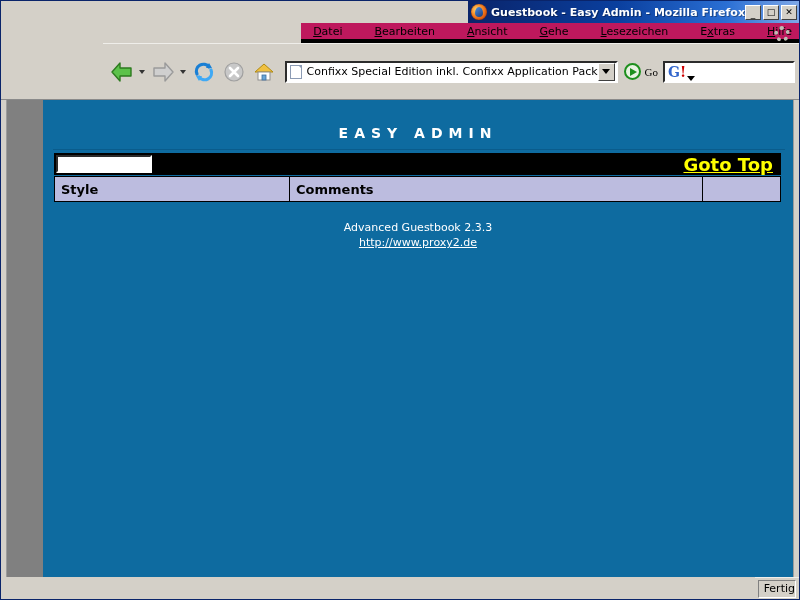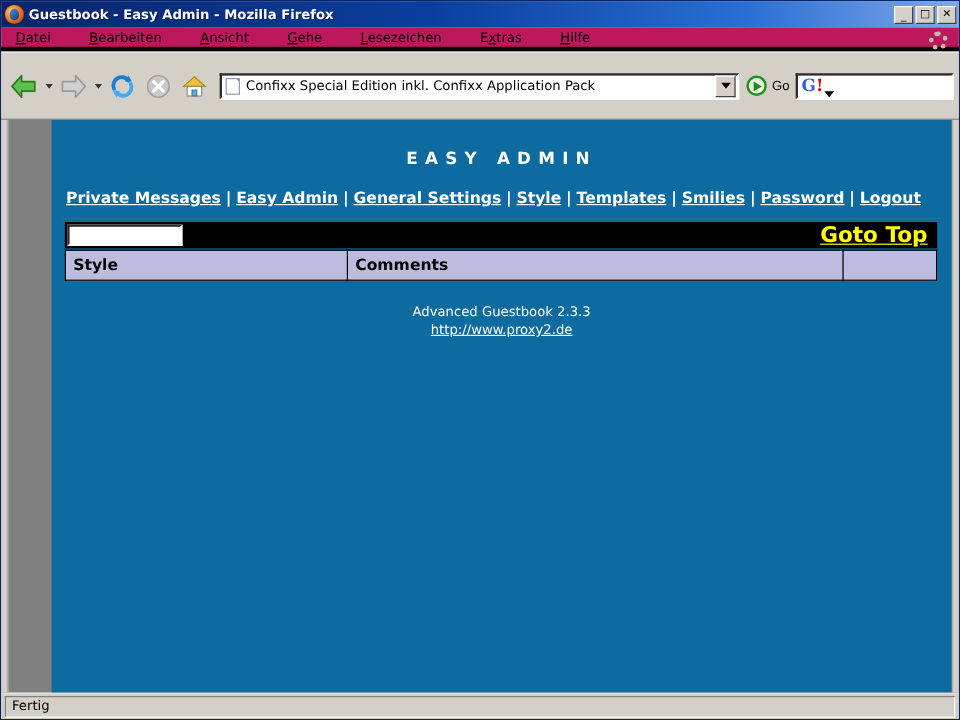--- a/index.html
+++ b/index.html
@@ -9,20 +9,21 @@
     overflow: hidden;
     font-family: "DejaVu Sans", sans-serif;
   }
   body { background: #d4d0c8; }
 
   .window {
     width: 800px; height: 600px;
     display: flex; flex-direction: column;
     border: 1px solid #0a246a;
     background: #d4d0c8;
+    align-items: flex-end;
   }
 
   
   .titlebar {
     height: 22px;
     background: linear-gradient(to right, #0a246a 0%, #0a3f9e 45%, #2a6fd4 78%, #7fa8e8 100%);
     display: flex; align-items: center;
     padding: 0 2px 0 3px;
     flex: none;
   }
@@ -143,21 +144,21 @@
     display: flex; align-items: center; justify-content: center;
   }
   .go-circle i {
     width: 0; height: 0; margin-left: 2px;
     border-top: 4px solid transparent;
     border-bottom: 4px solid transparent;
     border-left: 7px solid #1d8f1d;
   }
   .go-label {
     font-size: 11px; color: #000;
-    font-family: Liberation Sans, sans-serif;
+    font-family: Liberation Serif, serif;
   }
   .searchbar {
     width: 132px; height: 22px; flex: none;
     background: #ffffff;
     border: 2px inset #b0aca4;
     border-color: #808080 #ffffff #ffffff #808080;
     display: flex; align-items: center; padding-left: 3px;
   }
   .g-logo {
     font-size: 14px; font-weight: bold; line-height: 14px;
@@ -396,23 +397,20 @@
       <div class="g-caret"></div>
     </div>
   </div>
 
   <div class="viewport-wrap">
     <div class="vp-edge left"></div>
     <div class="page">
 
       <div class="page-title">EASY ADMIN</div>
 
-      <div class="nav">
-        <a href="#">Private Messages</a><span class="sep">|</span><a href="#">Easy Admin</a><span class="sep">|</span><a href="#">General Settings</a><span class="sep">|</span><a href="#">Style</a><span class="sep">|</span><a href="#">Templates</a><span class="sep">|</span><a href="#">Smilies</a><span class="sep">|</span><a href="#">Password</a><span class="sep">|</span><a href="#">Logout</a>
-      </div>
 
       <div class="nav-rule"></div>
 
 
       <div class="blackbar">
         <input class="jump-input" type="text" value="" style="">
         <div class="bar-spacer"></div>
         <a class="goto-top" href="#">Goto Top</a>
       </div>
 

